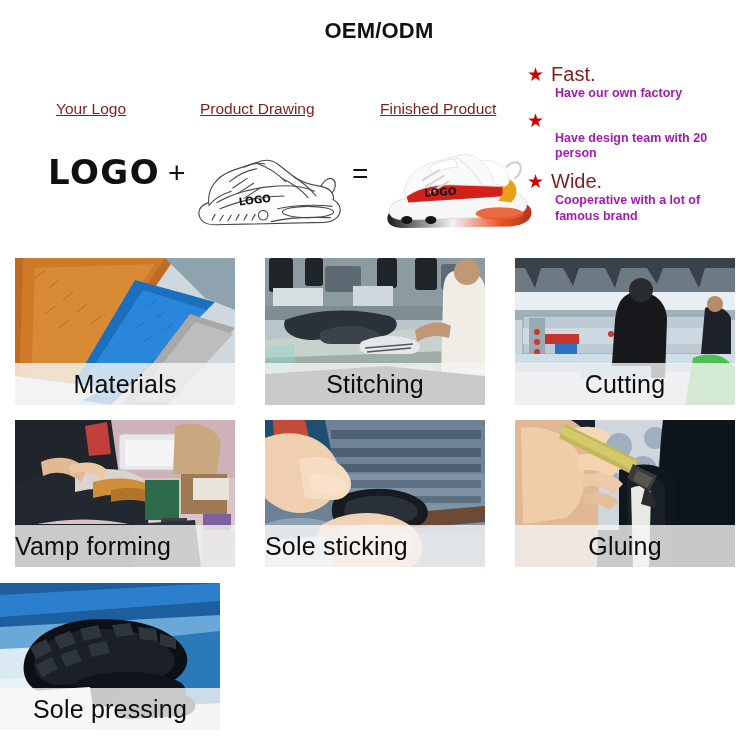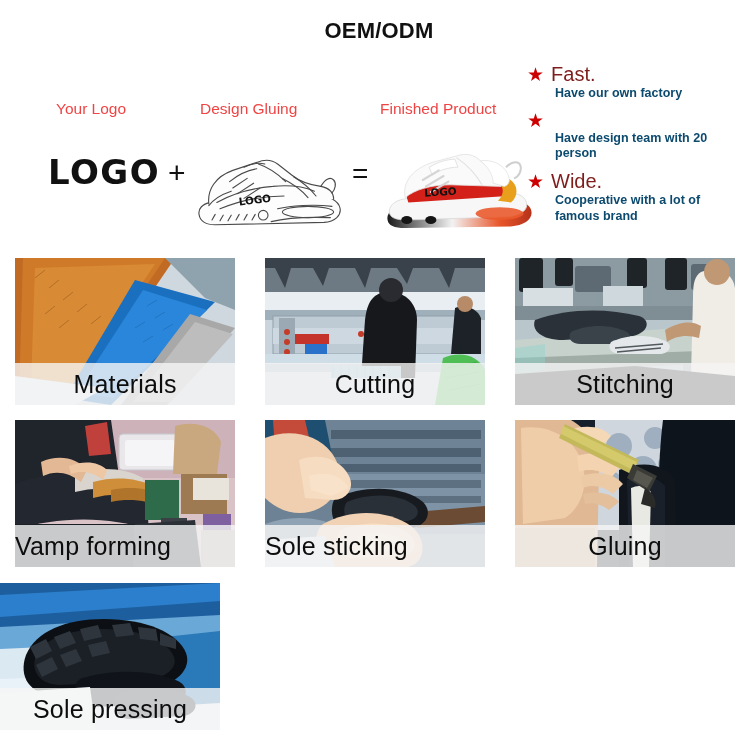--- a/index.html
+++ b/index.html
@@ -30,22 +30,23 @@
   
   .hero {
     position: absolute;
     top: 56px; left: 0;
     width: 750px; height: 190px;
   }
 
   .hero-label {
     position: absolute;
     font-size: 15.5px;
-    color: #ef4444;
+    color: #7f1d1d;
     white-space: nowrap;
+    text-decoration: underline;
   }
   .lbl-logo   { top: 44px; left: 56px; }
   .lbl-design { top: 44px; left: 200px; }
   .lbl-finish { top: 44px; left: 380px; }
 
   
   .logo-word {
     position: absolute;
     top: 96px; left: 48px;
     font-family: "DejaVu Sans", sans-serif;
@@ -101,21 +102,21 @@
     color: #7f1d1d;
     font-size: 20px;
     font-weight: 400;
     line-height: 1.05;
     white-space: nowrap;
   }
   .point-desc {
     margin: 1px 0 9px 28px;
     font-size: 12.5px;
     line-height: 1.25;
-    color: #0c4a6e;
+    color: #a21caf;
     font-weight: 600;
     max-width: 186px;
   }
 
   
   .grid-row {
     position: absolute;
     left: 0; width: 750px;
     display: flex;
     justify-content: center;
@@ -154,21 +155,21 @@
   .cap-left { justify-content: flex-start; }
 </style>
 </head>
 <body>
 
 <div class="page-title">OEM/ODM</div>
 
 <div class="hero">
 
   <div class="hero-label lbl-logo">Your Logo</div>
-  <div class="hero-label lbl-design">Design Gluing</div>
+  <div class="hero-label lbl-design">Product Drawing</div>
   <div class="hero-label lbl-finish">Finished Product</div>
 
   <div class="logo-word">LOGO</div>
 
   <div class="op-plus">+</div>
 
   <svg class="shoe-sketch" viewBox="0 0 200 140">
     <g fill="none" stroke="#4a4a4a" stroke-width="1.4" stroke-linejoin="round" stroke-linecap="round">
 
       <path d="M14 104 C12 96 18 90 28 88 L160 80 C176 79 188 86 190 95 C192 104 184 112 170 113 L34 116 C22 116 15 111 14 104 Z" fill="#fdfdfd"></path>
@@ -285,20 +286,56 @@
       <path d="M150 0 L220 0 L220 52 L190 40 Z" fill="#8fa3ae"></path>
       <path d="M0 118 L90 130 L60 147 L0 147 Z" fill="#dfe8f0"></path>
       <g opacity="0.35" stroke="#6b3a10" stroke-width="1">
         <path d="M20 20 L30 12 M34 30 L44 22 M48 42 L58 34 M62 54 L72 46 M76 66 L86 58 M30 56 L40 48 M44 70 L54 62"></path>
       </g>
       <g opacity="0.3" stroke="#0c4f8e" stroke-width="1">
         <path d="M132 48 L142 42 M140 60 L150 54 M148 72 L158 66 M120 70 L130 64 M128 84 L138 78"></path>
       </g>
     </svg>
     <div class="tile-caption">Materials</div>
+  </div>
+
+  <div class="tile">
+    <svg class="tile-art" viewBox="0 0 220 147" preserveAspectRatio="none">
+      <rect width="220" height="147" fill="#b9c7cc"></rect>
+      <rect y="0" width="220" height="52" fill="#8c9aa2"></rect>
+      <g fill="#1f2429">
+        <rect x="4" y="0" width="24" height="34" rx="3"></rect>
+        <rect x="40" y="0" width="18" height="28" rx="3"></rect>
+        <rect x="112" y="0" width="20" height="30" rx="3"></rect>
+        <rect x="150" y="0" width="22" height="32" rx="3"></rect>
+      </g>
+      <g fill="#5d6a73">
+        <rect x="60" y="8" width="36" height="26" rx="3"></rect>
+        <rect x="176" y="6" width="30" height="26" rx="3"></rect>
+      </g>
+      <rect x="8" y="30" width="50" height="22" fill="#d7dfe2"></rect>
+      <rect x="88" y="28" width="40" height="24" fill="#cfd9dd"></rect>
+      <rect x="0" y="48" width="220" height="14" fill="#7f8d95"></rect>
+      <path d="M0 82 L190 68 L214 88 L210 104 L0 112 Z" fill="#c8d2cc"></path>
+      <path d="M0 100 L210 92 L212 104 L0 116 Z" fill="#9fada6"></path>
+      <rect x="24" y="112" width="10" height="30" fill="#9aa6ac"></rect>
+      <rect x="168" y="106" width="10" height="30" fill="#9aa6ac"></rect>
+      <path d="M20 62 C52 50 92 50 124 58 C136 62 134 74 118 78 L48 82 C26 82 16 72 20 62 Z" fill="#2b3138"></path>
+      <path d="M56 74 C72 66 96 66 112 74 C118 78 114 86 104 86 L66 86 C56 86 52 80 56 74 Z" fill="#3a424a"></path>
+      <path d="M96 84 C112 76 138 76 152 84 C158 88 154 96 144 96 L106 96 C96 96 92 90 96 84 Z" fill="#e4e8ea"></path>
+      <g stroke="#51585e" stroke-width="1.4" fill="none">
+        <path d="M100 90 L148 86 M102 94 L146 90"></path>
+      </g>
+      <path d="M186 14 C202 8 218 14 220 30 L220 118 L176 118 L178 40 C178 24 180 18 186 14 Z" fill="#f0ece6"></path>
+      <circle cx="202" cy="14" r="13" fill="#c09874"></circle>
+      <path d="M150 72 C164 64 176 62 186 68 L184 80 C172 76 160 78 152 84 Z" fill="#c09874"></path>
+      <path d="M0 116 L120 108 L220 118 L220 147 L0 147 Z" fill="#1e2126"></path>
+      <path d="M0 90 L30 86 L30 112 L0 116 Z" fill="#8fd4cc" opacity="0.45"></path>
+    </svg>
+    <div class="tile-caption">Stitching</div>
   </div>
 
   <div class="tile">
     <svg class="tile-art" viewBox="0 0 220 147" preserveAspectRatio="none">
       <rect width="220" height="147" fill="#c9d4dc"></rect>
       <rect y="0" width="220" height="36" fill="#6e7a83"></rect>
       <g fill="#39424a">
         <rect x="0" y="0" width="220" height="10"></rect>
         <path d="M10 10 L20 30 L26 10 Z"></path>
           <path d="M48 10 L58 28 L64 10 Z"></path>
@@ -329,56 +366,20 @@
       <path d="M178 100 C196 92 214 98 220 112 L220 147 L170 147 Z" fill="#4fbf55"></path>
       <g opacity="0.5" stroke="#2f9c3c">
           <path d="M182 110 L212 104 M180 120 L214 114 M184 132 L216 126"></path>
         </g>
       <rect x="66" y="108" width="70" height="12" fill="#9ec4d8"></rect>
       <g stroke="#7fb0c9">
           <path d="M68 108 L68 120 M76 108 L76 120 M84 108 L84 120 M92 108 L92 120 M100 108 L100 120 M108 108 L108 120 M116 108 L116 120 M124 108 L124 120"></path>
         </g>
     </svg>
     <div class="tile-caption">Cutting</div>
-  </div>
-
-  <div class="tile">
-    <svg class="tile-art" viewBox="0 0 220 147" preserveAspectRatio="none">
-      <rect width="220" height="147" fill="#b9c7cc"></rect>
-      <rect y="0" width="220" height="52" fill="#8c9aa2"></rect>
-      <g fill="#1f2429">
-        <rect x="4" y="0" width="24" height="34" rx="3"></rect>
-        <rect x="40" y="0" width="18" height="28" rx="3"></rect>
-        <rect x="112" y="0" width="20" height="30" rx="3"></rect>
-        <rect x="150" y="0" width="22" height="32" rx="3"></rect>
-      </g>
-      <g fill="#5d6a73">
-        <rect x="60" y="8" width="36" height="26" rx="3"></rect>
-        <rect x="176" y="6" width="30" height="26" rx="3"></rect>
-      </g>
-      <rect x="8" y="30" width="50" height="22" fill="#d7dfe2"></rect>
-      <rect x="88" y="28" width="40" height="24" fill="#cfd9dd"></rect>
-      <rect x="0" y="48" width="220" height="14" fill="#7f8d95"></rect>
-      <path d="M0 82 L190 68 L214 88 L210 104 L0 112 Z" fill="#c8d2cc"></path>
-      <path d="M0 100 L210 92 L212 104 L0 116 Z" fill="#9fada6"></path>
-      <rect x="24" y="112" width="10" height="30" fill="#9aa6ac"></rect>
-      <rect x="168" y="106" width="10" height="30" fill="#9aa6ac"></rect>
-      <path d="M20 62 C52 50 92 50 124 58 C136 62 134 74 118 78 L48 82 C26 82 16 72 20 62 Z" fill="#2b3138"></path>
-      <path d="M56 74 C72 66 96 66 112 74 C118 78 114 86 104 86 L66 86 C56 86 52 80 56 74 Z" fill="#3a424a"></path>
-      <path d="M96 84 C112 76 138 76 152 84 C158 88 154 96 144 96 L106 96 C96 96 92 90 96 84 Z" fill="#e4e8ea"></path>
-      <g stroke="#51585e" stroke-width="1.4" fill="none">
-        <path d="M100 90 L148 86 M102 94 L146 90"></path>
-      </g>
-      <path d="M186 14 C202 8 218 14 220 30 L220 118 L176 118 L178 40 C178 24 180 18 186 14 Z" fill="#f0ece6"></path>
-      <circle cx="202" cy="14" r="13" fill="#c09874"></circle>
-      <path d="M150 72 C164 64 176 62 186 68 L184 80 C172 76 160 78 152 84 Z" fill="#c09874"></path>
-      <path d="M0 116 L120 108 L220 118 L220 147 L0 147 Z" fill="#1e2126"></path>
-      <path d="M0 90 L30 86 L30 112 L0 116 Z" fill="#8fd4cc" opacity="0.45"></path>
-    </svg>
-    <div class="tile-caption">Stitching</div>
   </div>
 </div>
 
 <div class="grid-row row-2">
 
   <div class="tile">
     <svg class="tile-art" viewBox="0 0 220 147" preserveAspectRatio="none">
       <rect width="220" height="147" fill="#d9c3c7"></rect>
       <rect x="96" y="0" width="124" height="58" fill="#cdb3b9"></rect>
       <path d="M0 0 L96 0 L104 56 L0 70 Z" fill="#20242b"></path>

